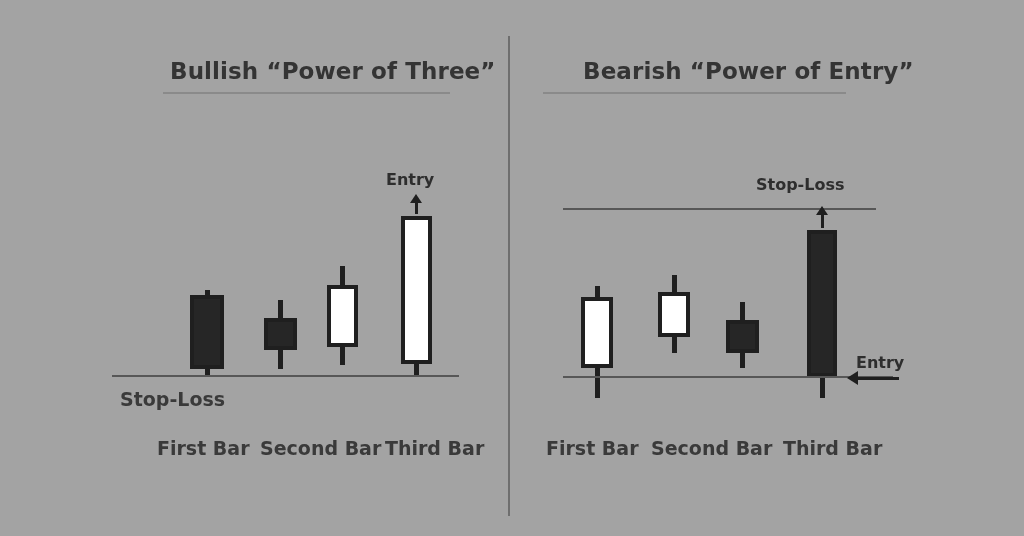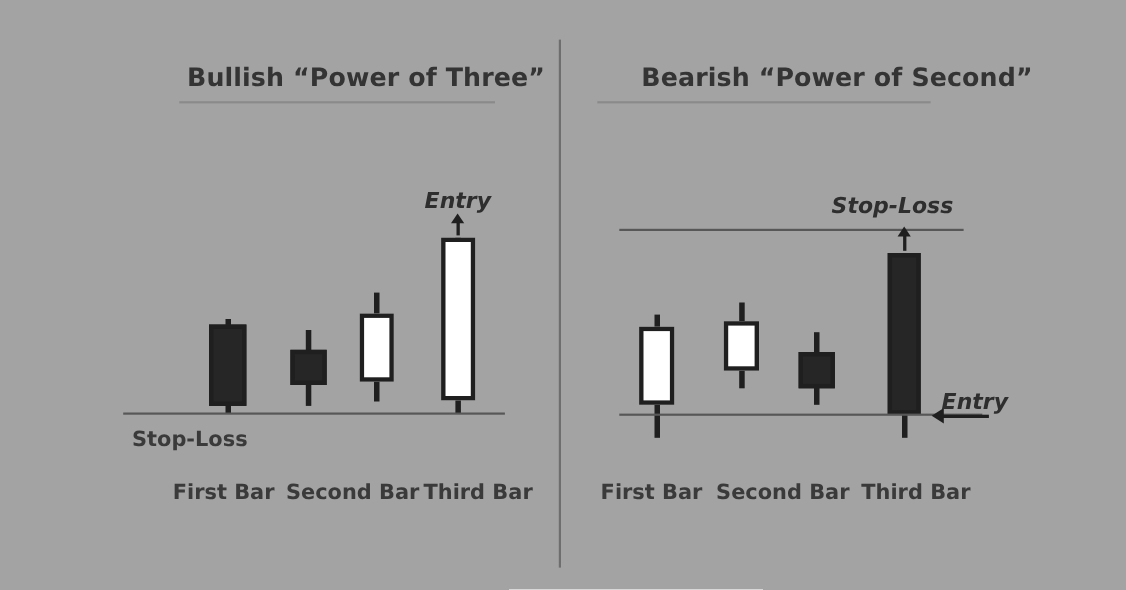--- a/index.html
+++ b/index.html
@@ -76,25 +76,24 @@
     left: 0;
     width: 100%;
     box-sizing: border-box;
     border: 4px solid #1f1f1f;
   }
   .body.filled { background: #262626; }
   .body.hollow { background: #ffffff; }
 
   .note-label {
     position: absolute;
-    font-size: 20px;
+    font-size: 16px;
     font-weight: bold;
     color: #2e2e2e;
     white-space: nowrap;
-    font-style: italic;
   }
   .axis-label {
     position: absolute;
     font-size: 19px;
     font-weight: bold;
     color: #3a3a3a;
     white-space: nowrap;
   }
 
   .arrow-up {
@@ -182,21 +181,21 @@
 
     <div class="axis-label" style="left:157px; top:437px;">First Bar</div>
     <div class="axis-label" style="left:260px; top:437px;">Second Bar</div>
     <div class="axis-label" style="left:385px; top:437px;">Third Bar</div>
   </div>
 
   <div class="divider"></div>
 
   <div class="panel" id="panel-bearish">
 
-    <div class="panel-title" style="left:73px; top:58px;">Bearish “Power of Second”</div>
+    <div class="panel-title" style="left:73px; top:58px;">Bearish “Power of Entry”</div>
     <div class="title-rule" style="left:33px; top:92px; width:303px;"></div>
 
     <div class="note-label" style="left:246px; top:175px;">Stop-Loss</div>
     <div class="stopline" style="left:53px; top:208px; width:313px;"></div>
     <div class="arrow-up" style="left:312px; top:214px;">
       <div class="shaft" style="height:14px;"></div>
       <div class="head"></div>
     </div>
 
     <div class="candle" style="left:71px; top:286px; width:32px; height:114px;">

